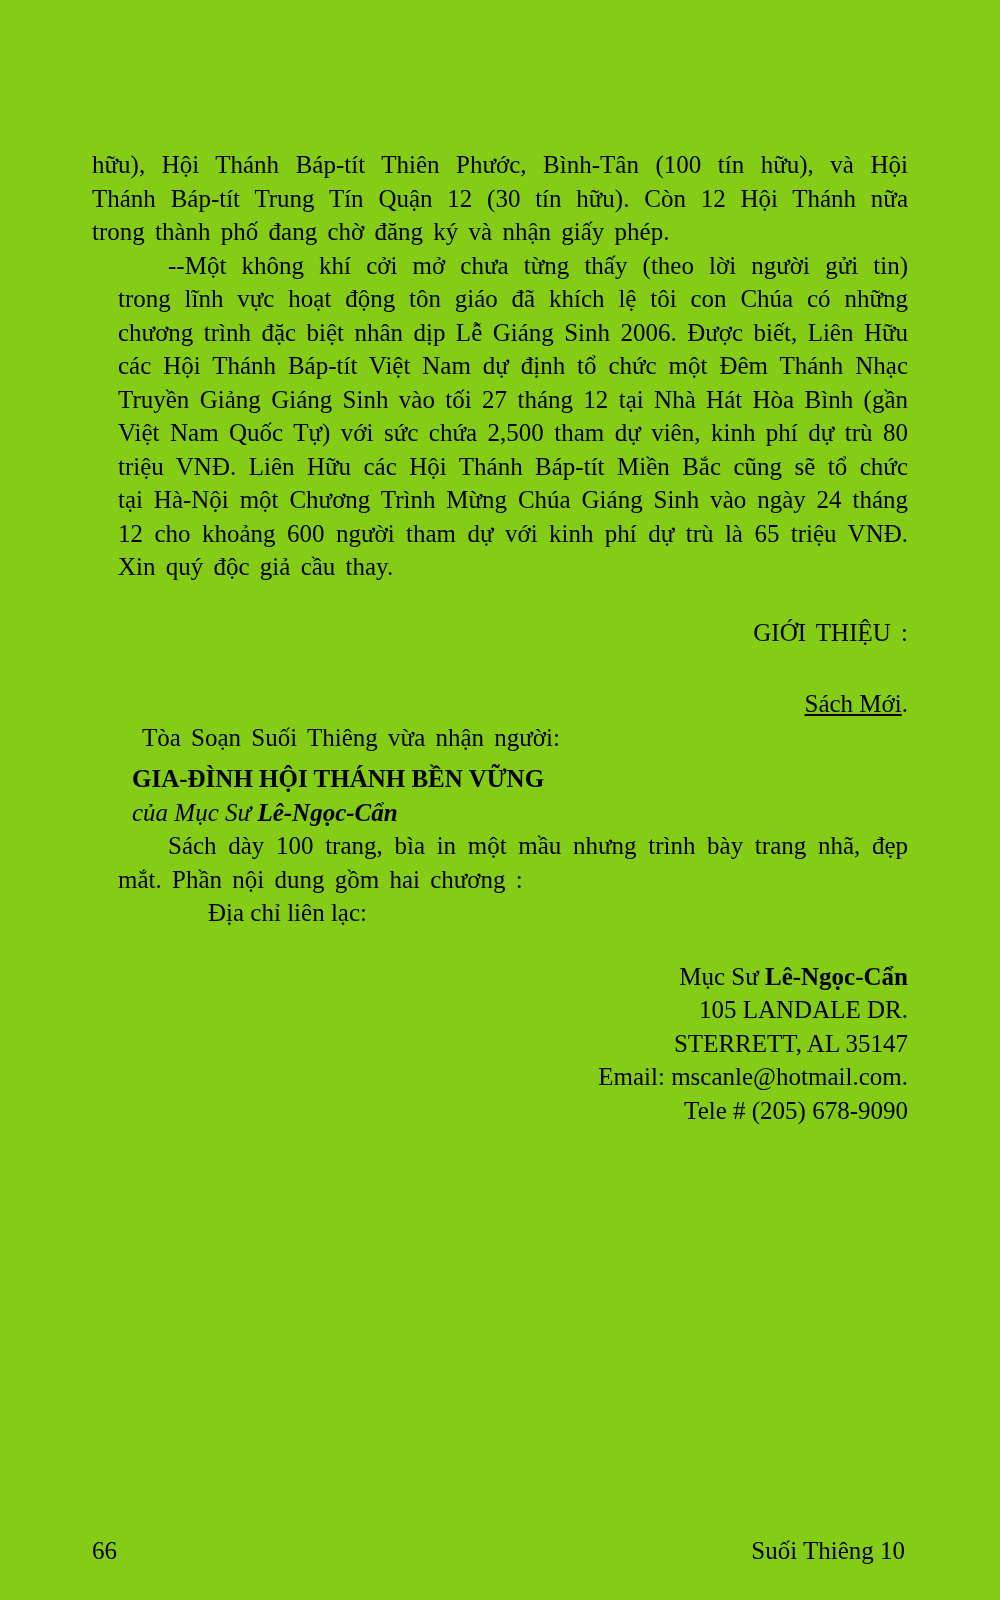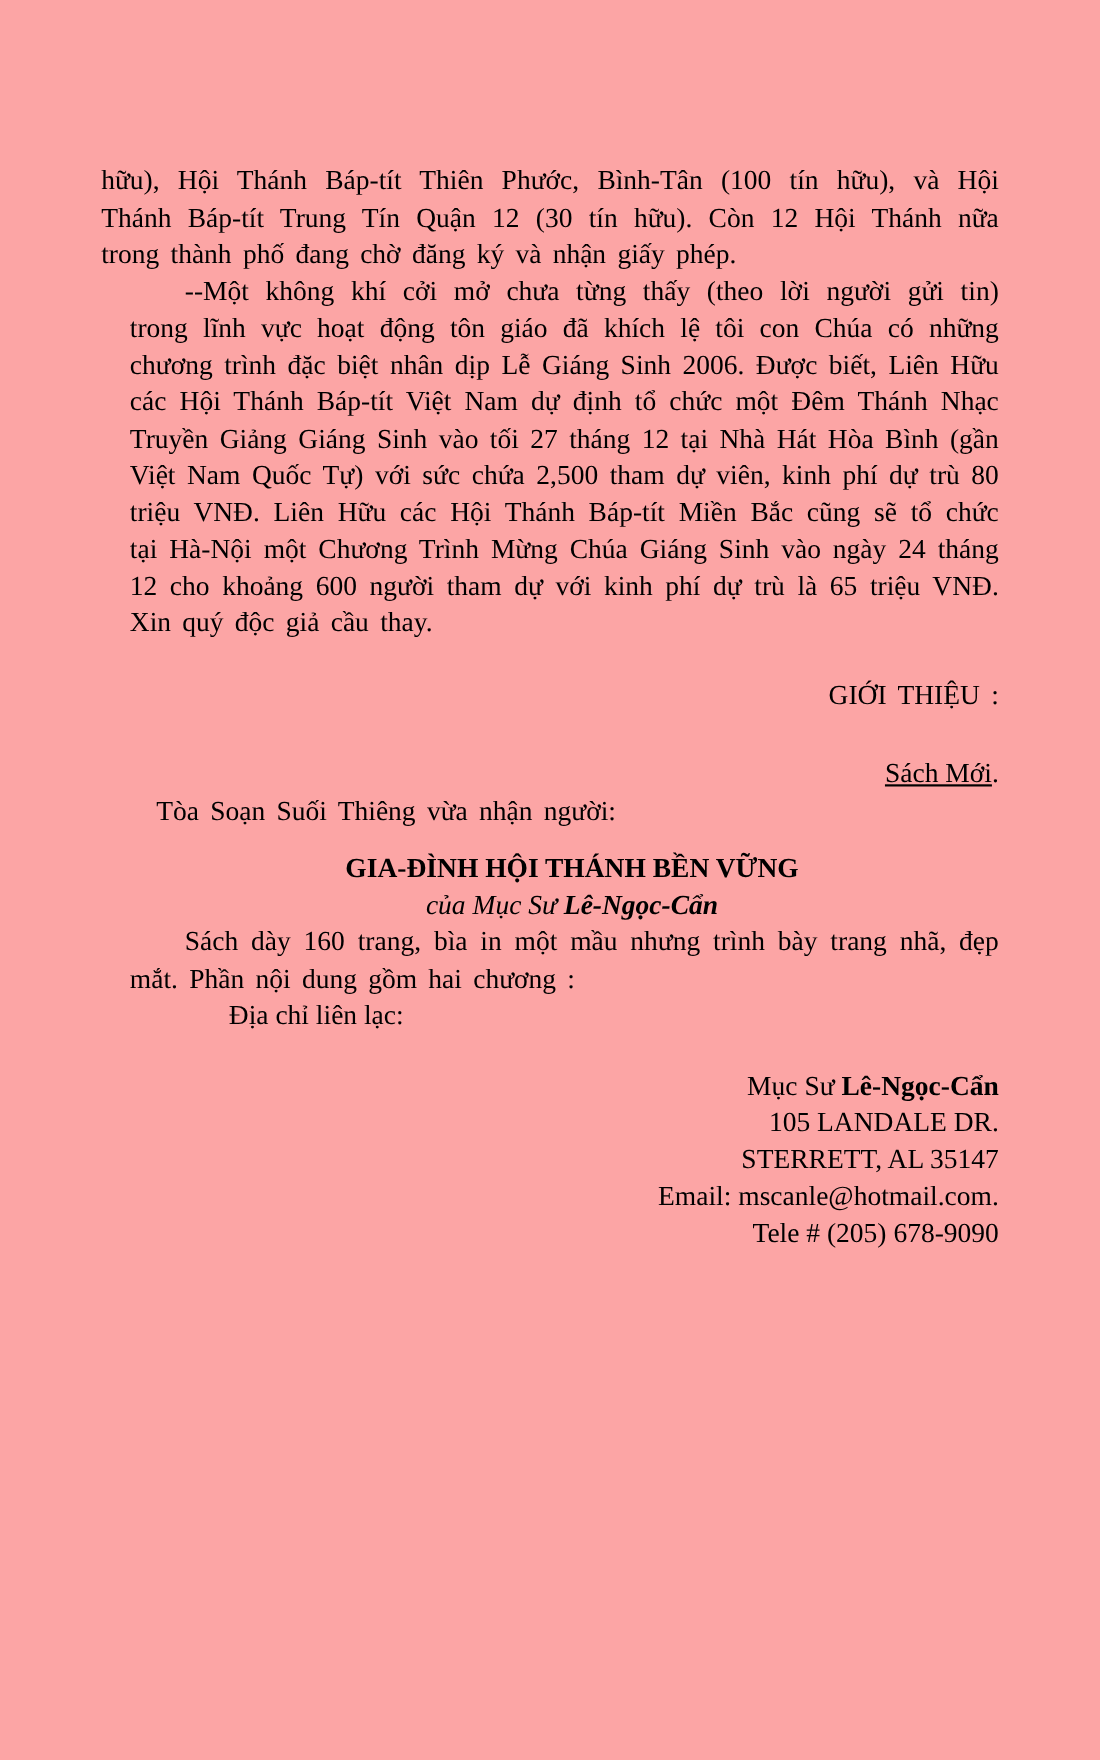--- a/index.html
+++ b/index.html
@@ -5,21 +5,21 @@
   html, body {
     margin: 0;
     padding: 0;
     background: #e8e8e8;
   }
   .page {
     position: relative;
     width: 1000px;
     height: 1600px;
     margin: 0 auto;
-    background: #fca5a5;
+    background: #84cc16;
     color: #000000;
     font-family: "Liberation Serif", "DejaVu Serif", serif;
     font-size: 25px;
     line-height: 33.5px;
     overflow: hidden;
   }
   .content {
     position: absolute;
     top: 148px;
     left: 92px;
@@ -50,23 +50,22 @@
   }
   .new-book-line .underlined {
     text-decoration: underline;
   }
   .intro-line {
     text-indent: 50px;
     text-align: left;
     word-spacing: 4px;
   }
   .title-block {
-    margin-top: 19px;
+    margin-top: 8px;
     padding-left: 40px;
-    text-align: center;
   }
   .book-title {
     font-weight: bold;
   }
   .book-author {
     font-style: italic;
   }
   .book-author .author-name {
     font-weight: bold;
   }
@@ -111,29 +110,33 @@
 
     <div class="new-book-line"><span class="underlined">Sách Mới</span><span>.</span></div>
 
     <div class="intro-line">Tòa Soạn Suối Thiêng vừa nhận người:</div>
 
     <div class="title-block">
       <div class="book-title">GIA-ĐÌNH HỘI THÁNH BỀN VỮNG</div>
       <div class="book-author"><span>của Mục Sư </span><span class="author-name">Lê-Ngọc-Cẩn</span></div>
     </div>
 
-    <p class="para-indent para-after-title">Sách dày 160 trang, bìa in một mầu nhưng trình bày trang nhã, đẹp mắt. Phần nội dung gồm hai chương :</p>
+    <p class="para-indent para-after-title">Sách dày 100 trang, bìa in một mầu nhưng trình bày trang nhã, đẹp mắt. Phần nội dung gồm hai chương :</p>
 
 
 
     <div class="contact-label-line">Địa chỉ liên lạc:</div>
 
     <div class="contact-block">
       <span class="line"><span>Mục Sư </span><span class="contact-name-bold">Lê-Ngọc-Cẩn</span></span>
       <span class="line">105 LANDALE DR.</span>
       <span class="line">STERRETT, AL 35147</span>
       <span class="line">Email: mscanle@hotmail.com.</span>
       <span class="line">Tele # (205) 678-9090</span>
     </div>
 
   </div>
 
+  <div class="footer">
+    <span>66</span>
+    <span>Suối Thiêng 10</span>
+  </div>
 </div>
 
 </body></html>

